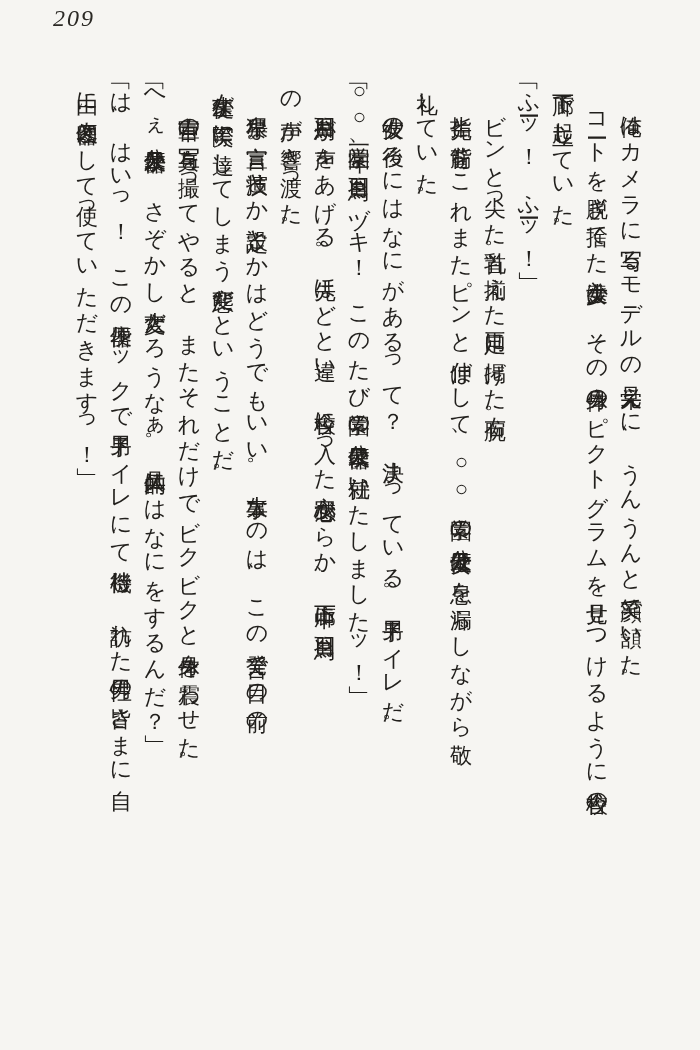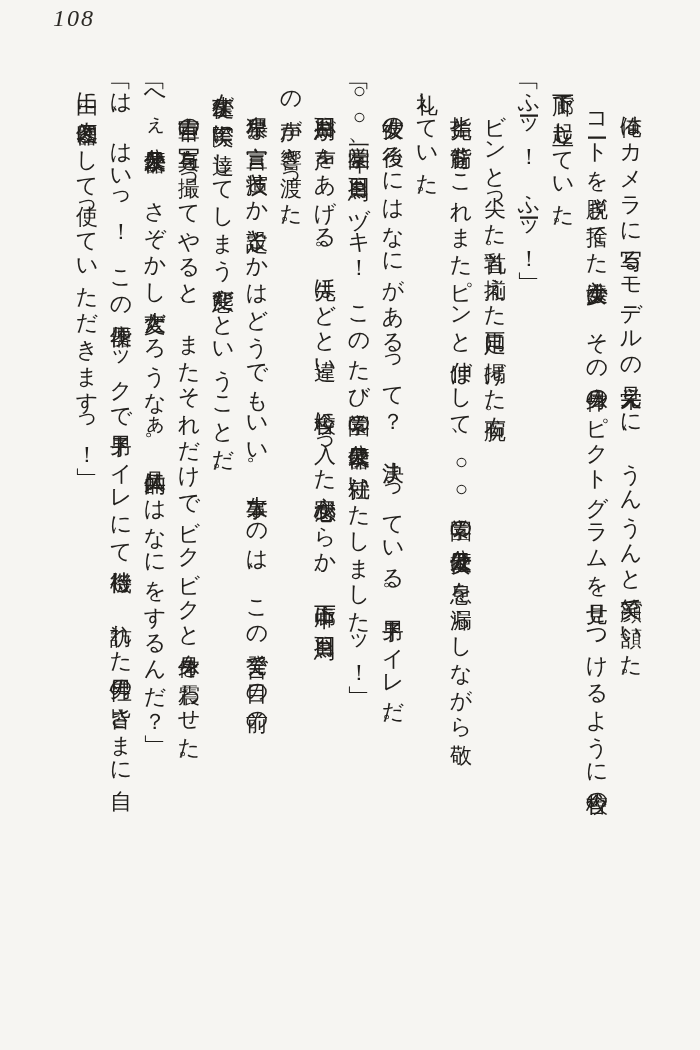--- a/index.html
+++ b/index.html
@@ -48,21 +48,21 @@
     margin: 0;
     padding: 0;
     line-height: 34px;   
     white-space: nowrap; 
   }
 </style>
 </head>
 <body>
 
 <div class="page">
-  <div class="page-number">108</div>
+  <div class="page-number">209</div>
 
   <div class="text-block">
       <p class="tline">　俺はカメラに写るモデルの見栄えに、うんうんと笑顔で頷いた。</p>
       <p class="tline">　コートを脱ぎ捨てた美少女は、その身体のピクトグラムを見せつけるように校舎の</p>
       <p class="tline">廊下で起立していた。</p>
       <p class="tline">「ふーッ！　ふーッ！」</p>
       <p class="tline">　ビンと尖った乳首。揃えた両足に掲げた右腕。</p>
       <p class="tline">　指先と背筋をこれまたピンと伸ばして、○○学園の公衆便女は息を漏らしながら敬</p>
       <p class="tline">礼していた。</p>
       <p class="tline">　彼女の後ろにはなにがあるって？　決まっている。男子トイレだ。</p>

